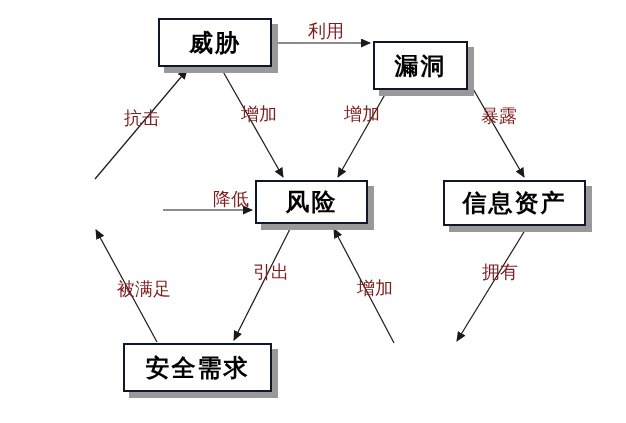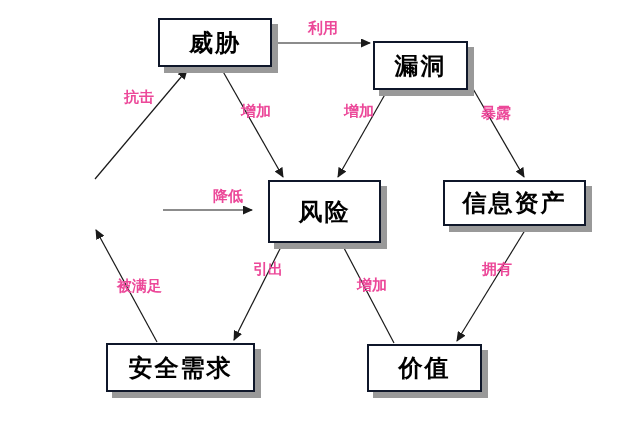--- a/index.html
+++ b/index.html
@@ -36,33 +36,33 @@
     box-shadow: 6px 6px 0 #999999;
     font-size: 24px;
     font-weight: bold;
     color: #000000;
     letter-spacing: 2px;
     box-sizing: border-box;
   }
   .node-threat       { left: 158px; top: 18px;  width: 114px; height: 49px; }
   .node-vulnerability{ left: 373px; top: 18px;  width: 95px; height: 49px; margin-top: 23px; }
   .node-measures     { left: 13px;  top: 180px; width: 150px; height: 46px; }
-  .node-risk         { left: 268px; top: 180px; width: 113px; height: 63px; }
+  .node-risk         { left: 255px; top: 180px; width: 113px; height: 44px; }
   .node-assets       { left: 443px; top: 180px; width: 143px; height: 46px; }
-  .node-requirements { left: 106px; top: 343px; width: 149px; height: 49px; }
+  .node-requirements { left: 123px; top: 343px; width: 149px; height: 49px; }
   .node-value        { left: 367px; top: 344px; width: 115px; height: 48px; }
   .edge-label {
     position: absolute;
-    font-size: 15px;
-    font-weight: bold;
-    color: #ec4899;
+    font-size: 18px;
+    font-weight: normal;
+    color: #7f1d1d;
     white-space: nowrap;
   }
   .lbl-exploit        { left: 308px; top: 19px;  }
-  .lbl-resist         { left: 124px; top: 88px; }
+  .lbl-resist         { left: 124px; top: 106px; }
   .lbl-threat-increase{ left: 241px; top: 102px; }
   .lbl-vuln-increase  { left: 344px; top: 102px; }
   .lbl-expose         { left: 481px; top: 104px; }
   .lbl-reduce         { left: 182px; top: 187px; margin-left: 31px; }
   .lbl-satisfied      { left: 117px; top: 277px; }
   .lbl-induce         { left: 233px; top: 260px; margin-left: 20px; }
   .lbl-value-increase { left: 357px; top: 276px; }
   .lbl-own            { left: 482px; top: 260px; }
 </style>
 </head>
@@ -86,21 +86,20 @@
     <line x1="291" y1="227" x2="234" y2="340" marker-end="url(#arrow)"></line>
     <line x1="394" y1="343" x2="334" y2="229" marker-end="url(#arrow)"></line>
     <line x1="527" y1="227" x2="457" y2="341" marker-end="url(#arrow)"></line>
   </svg>
 
   <div class="node node-threat">威胁</div>
   <div class="node node-vulnerability">漏洞</div>
   <div class="node node-risk">风险</div>
   <div class="node node-assets">信息资产</div>
   <div class="node node-requirements">安全需求</div>
-  <div class="node node-value">价值</div>
 
   <span class="edge-label lbl-exploit">利用</span>
   <span class="edge-label lbl-resist">抗击</span>
   <span class="edge-label lbl-threat-increase">增加</span>
   <span class="edge-label lbl-vuln-increase">增加</span>
   <span class="edge-label lbl-expose">暴露</span>
   <span class="edge-label lbl-reduce">降低</span>
   <span class="edge-label lbl-satisfied">被满足</span>
   <span class="edge-label lbl-induce">引出</span>
   <span class="edge-label lbl-value-increase">增加</span>

